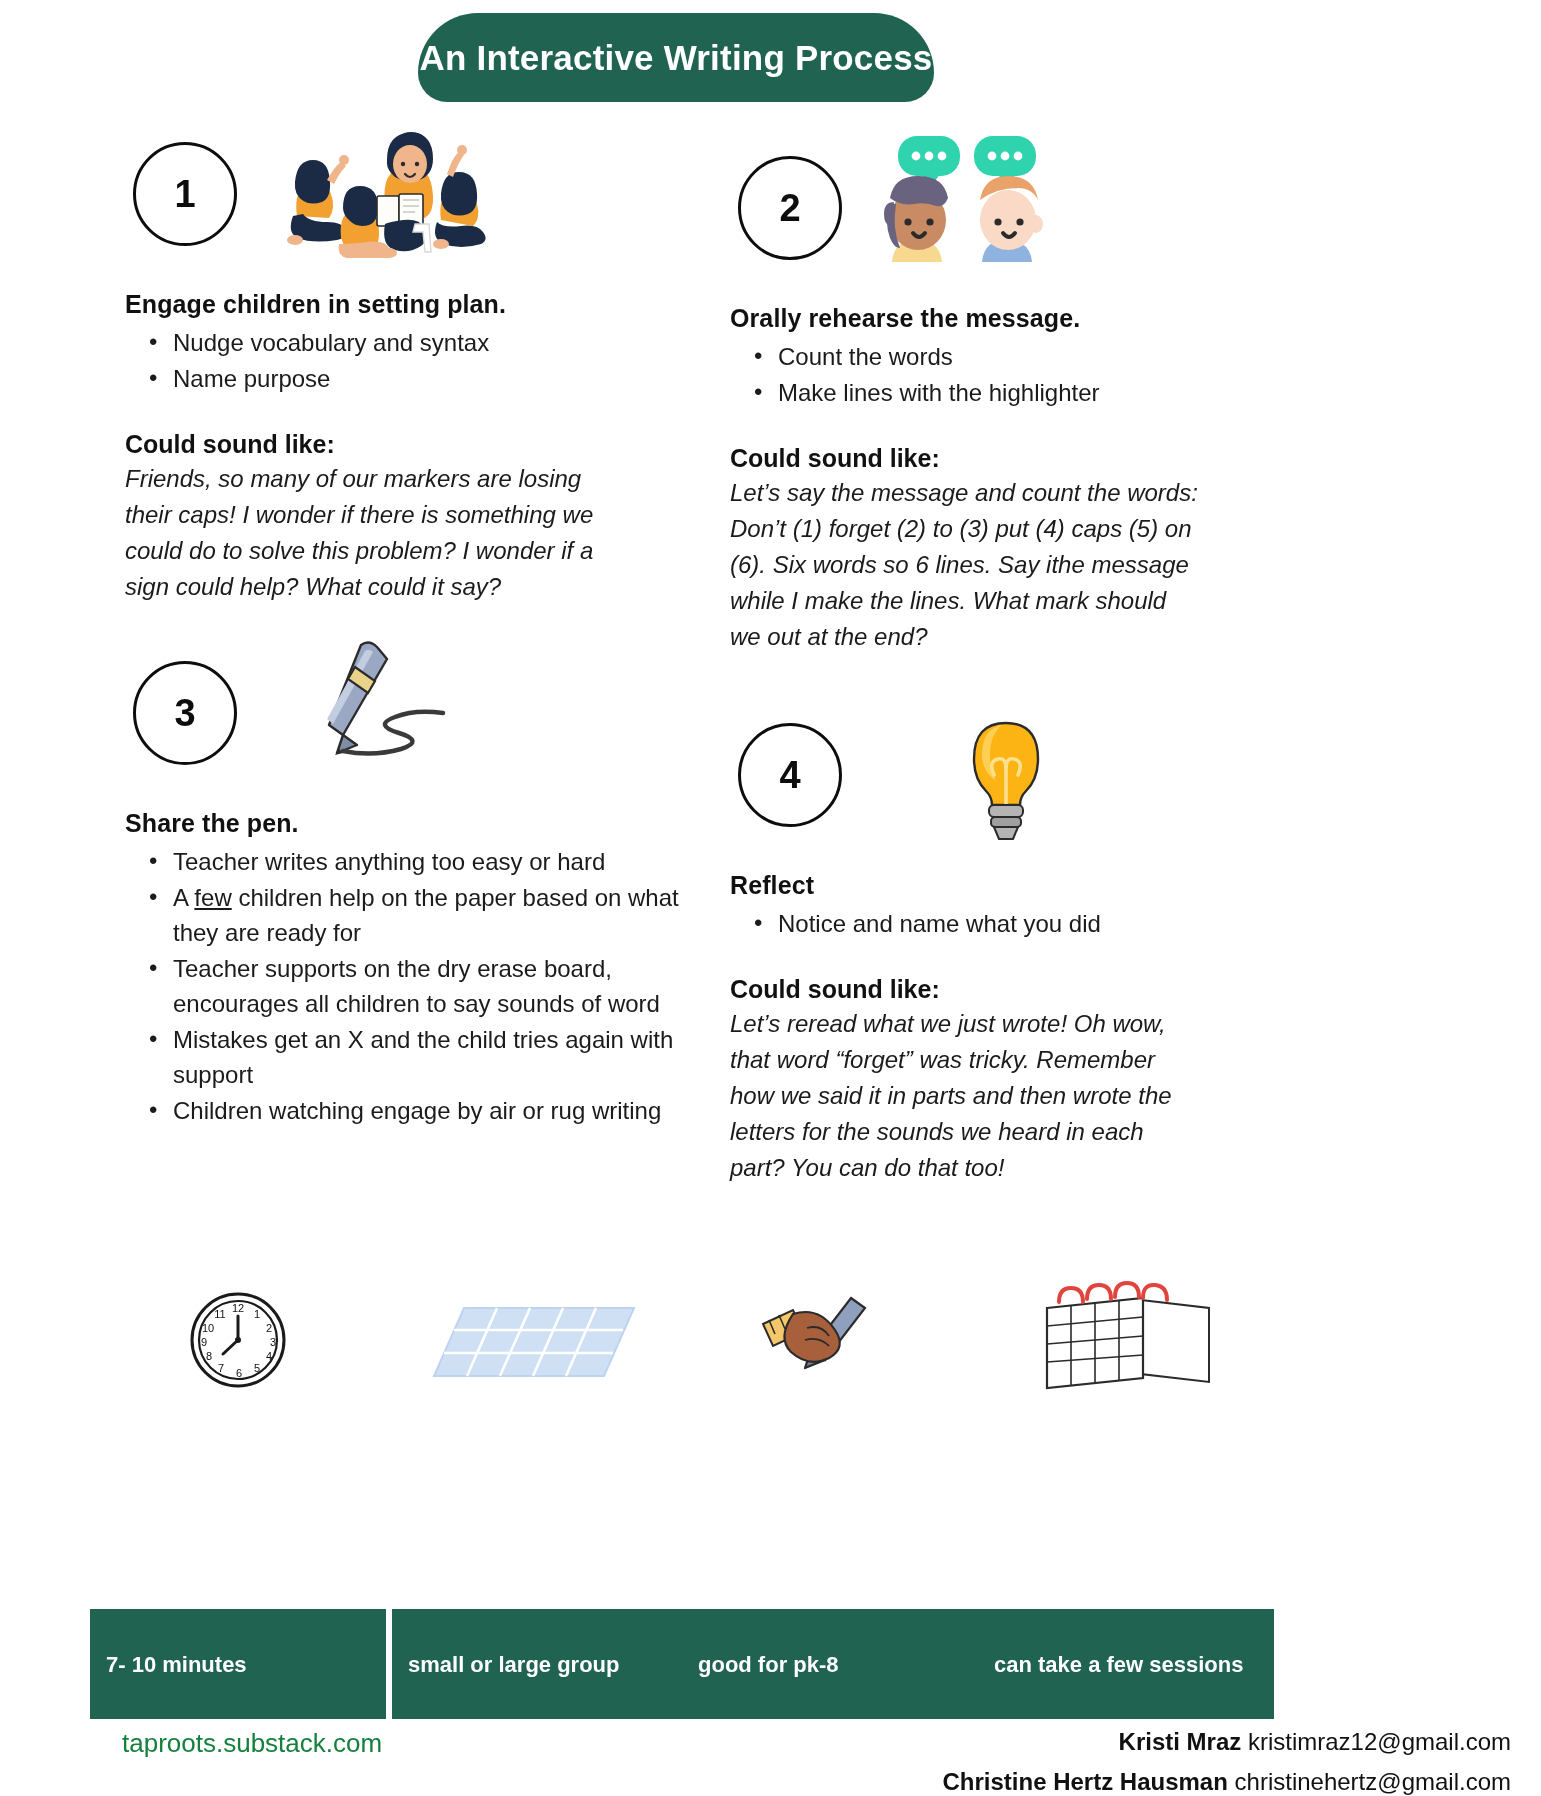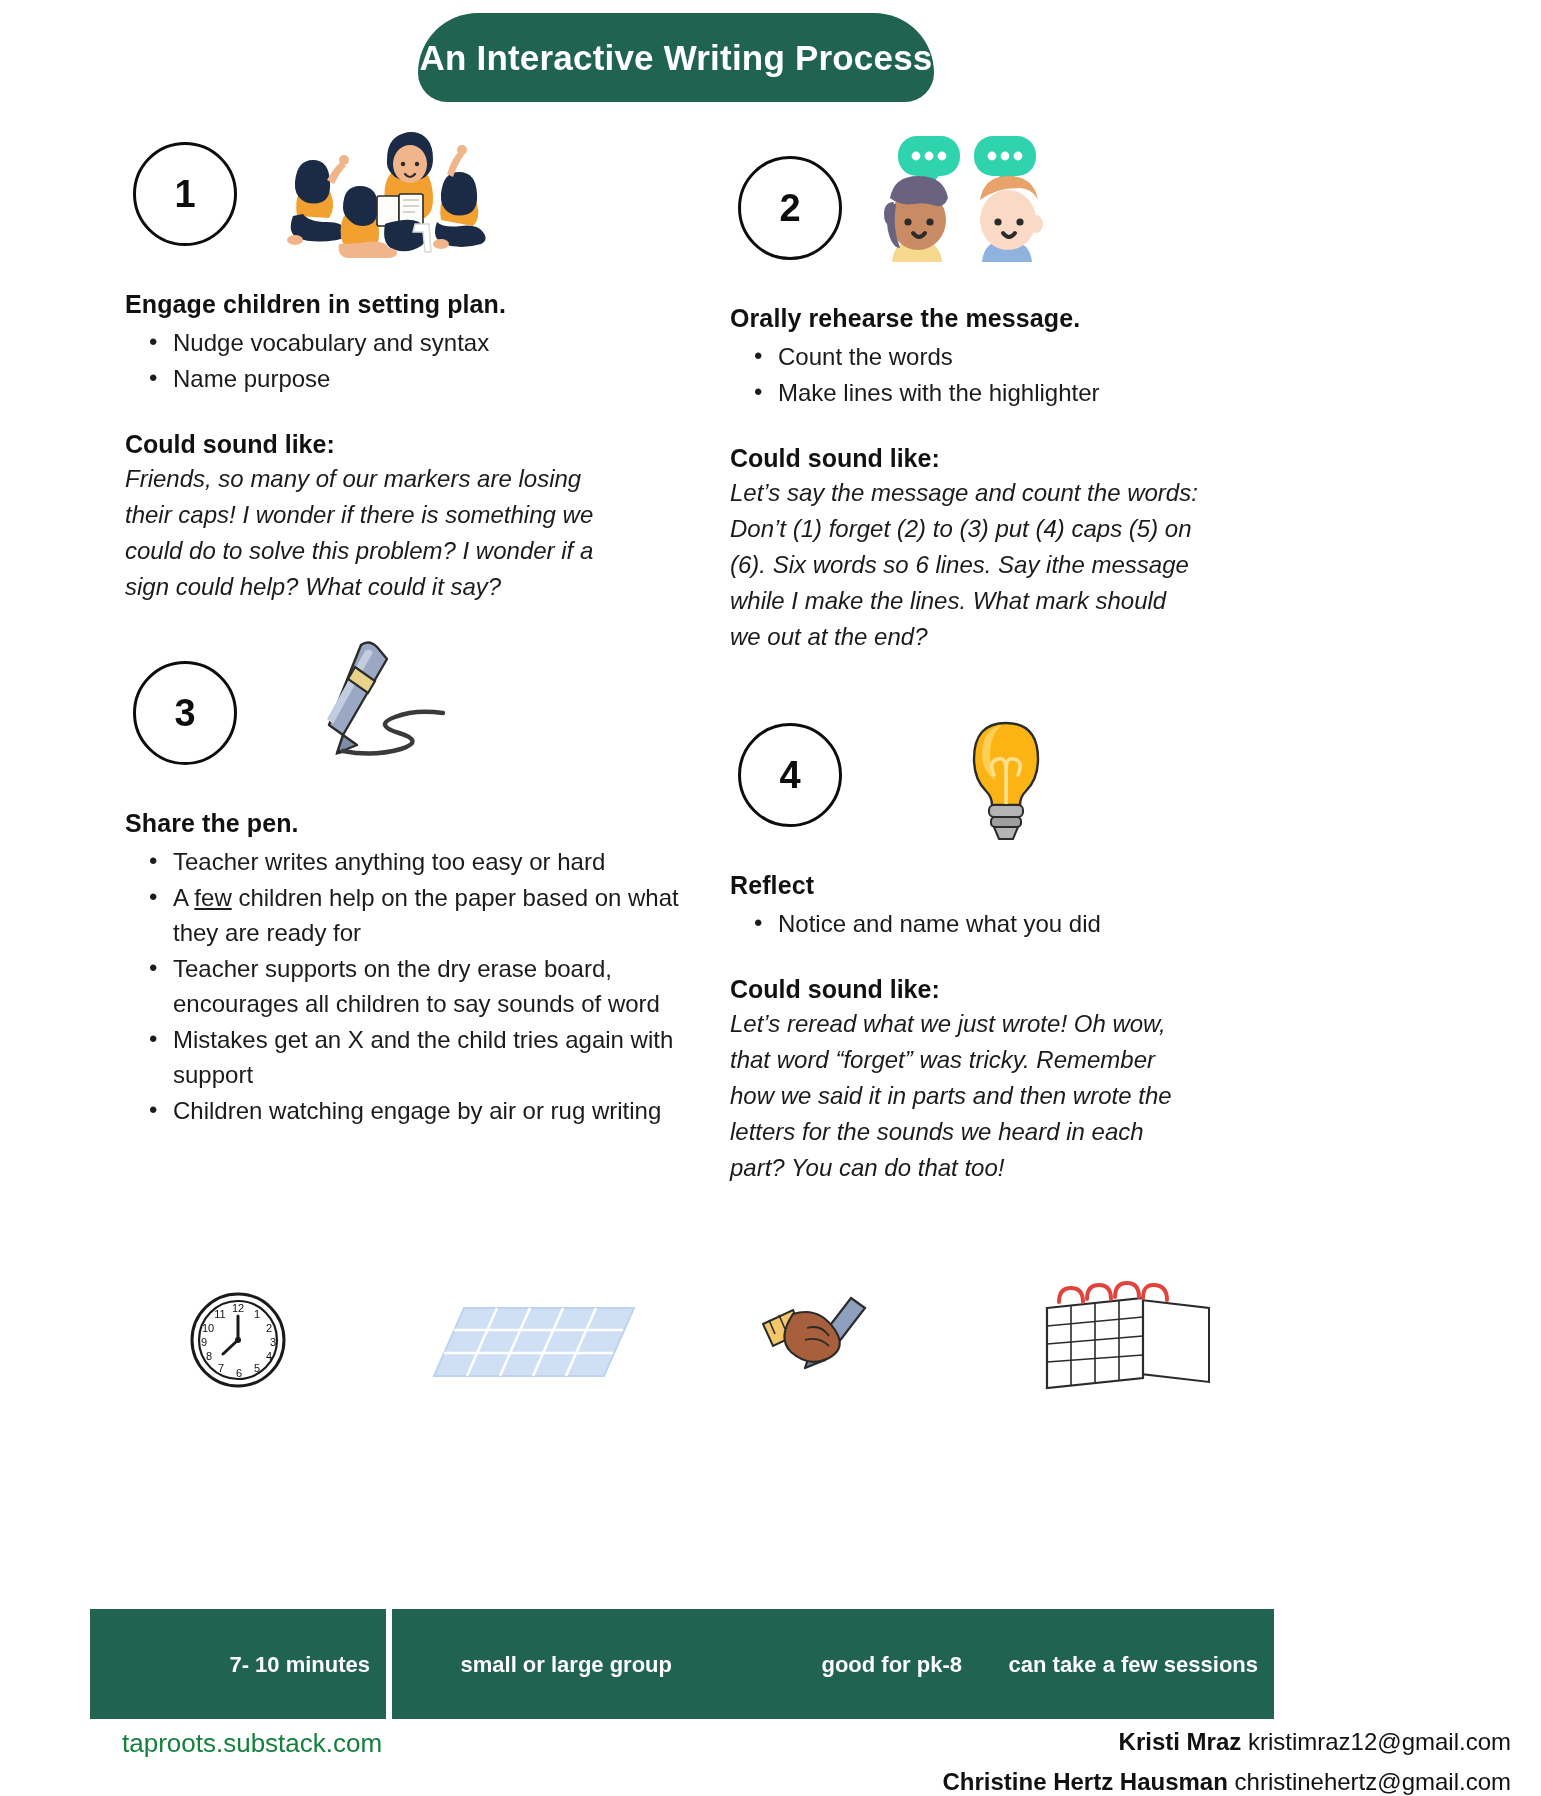--- a/index.html
+++ b/index.html
@@ -130,21 +130,21 @@
     justify-content: center;
   }
   .chips { position: absolute; left: 0; top: 1609px; width: 1541px; height: 110px; }
   .chip {
     position: absolute;
     width: 296px;
     height: 110px;
     background: #1f6350;
     display: flex;
     align-items: center;
-    justify-content: flex-end;
+    justify-content: flex-start;
     text-align: center;
     padding: 0 16px;
   }
   .chip span {
     color: #ffffff;
     font-size: 22px;
     font-weight: bold;
     line-height: 31px;
   }
 

